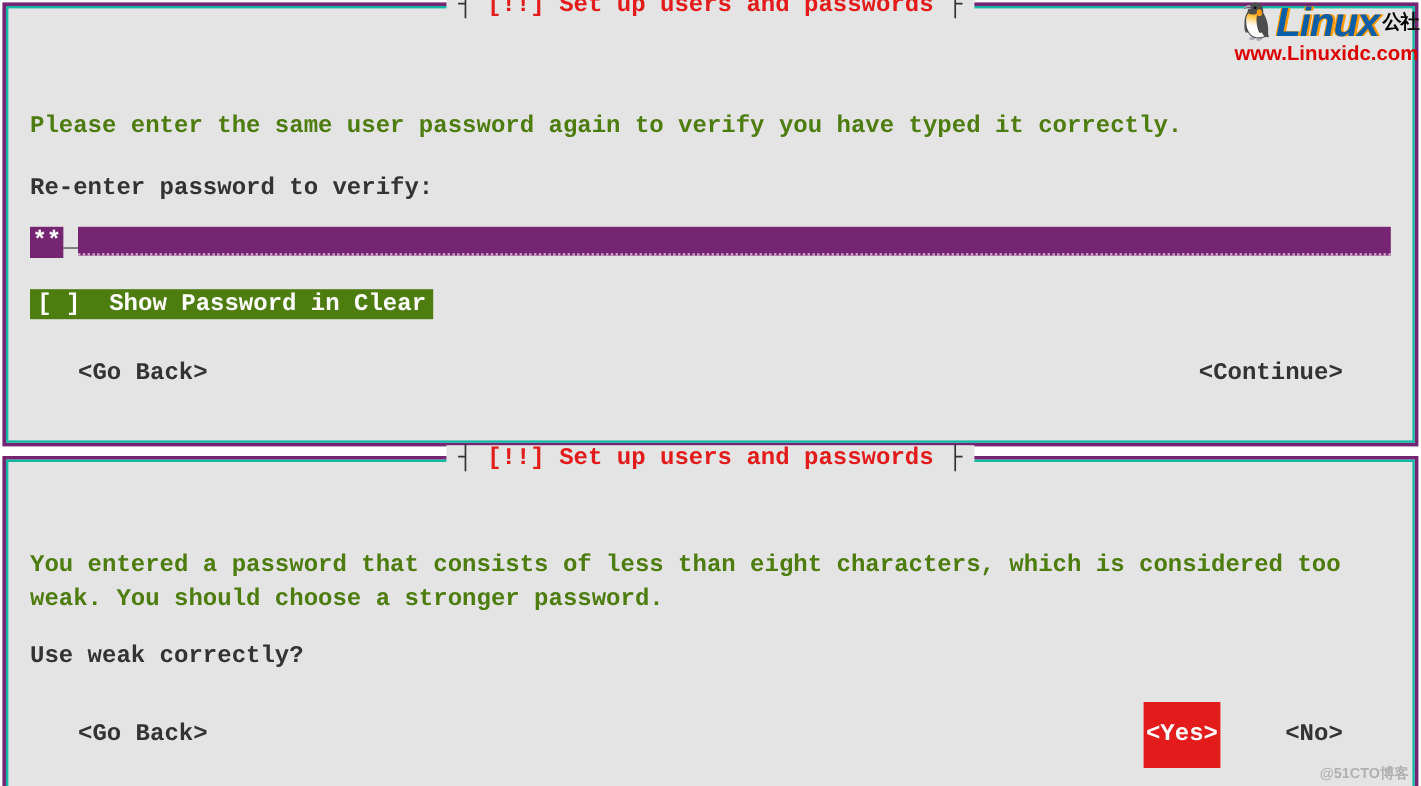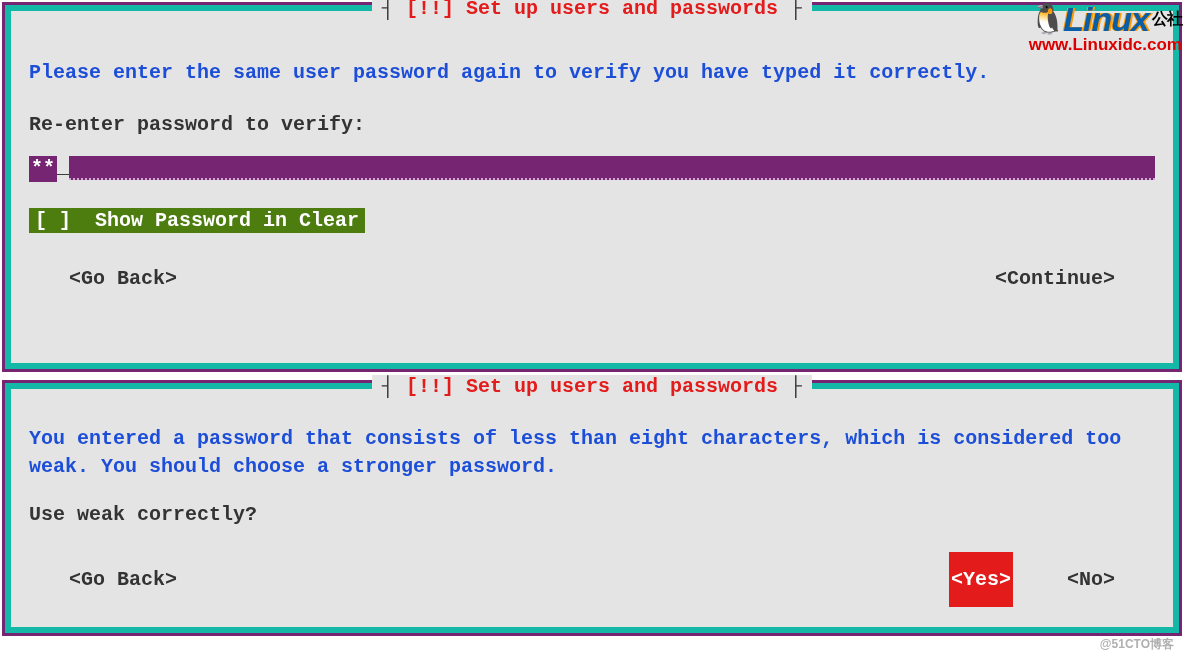--- a/index.html
+++ b/index.html
@@ -3,21 +3,21 @@
 <meta charset="utf-8">
 <style>
   html,body{margin:0;padding:0;width:1184px;height:655px;background:#fff;font-family:"Courier New",monospace;font-size:20px;overflow:hidden;font-weight:bold;}
   
   .panel-wrap{background:#762572;padding:3px;box-sizing:border-box;}
   .panel1-wrap{width:1180px;margin:2px 2px 8px 2px;}
   .panel2-wrap{width:1180px;margin:0 2px;}
   
   .dialog{
     background:#e4e4e4;
-    border:6px solid #14b8a6;
+    border:2px solid #14b8a6;
     position:relative;
     padding:10px 18px;
     box-sizing:border-box;
     color:#333;
     letter-spacing:0px;
   }
   .dialog1{height:364px;padding-top:48px;}
   .dialog2{padding-top:36px;padding-bottom:20px;}
   
   .title{
@@ -27,21 +27,21 @@
   }
   .title-inner{
     display:inline-block;
     background:#e4e4e4;
     color:#e31b1b;
     padding:0 10px;
     font-weight:bold;
   }
   .title-brackets{color:#333;}
   
-  .instr{color:#1d4ed8;margin-bottom:26px;line-height:1.4;}
+  .instr{color:#4d7c0f;margin-bottom:26px;line-height:1.4;margin-top:37px;}
   .label{color:#333;margin-bottom:20px;}
   
   .pw-row{
     display:flex;
     align-items:stretch;
     height:26px;
     margin-bottom:26px;
   }
   .pw-val{
     background:#762572;

